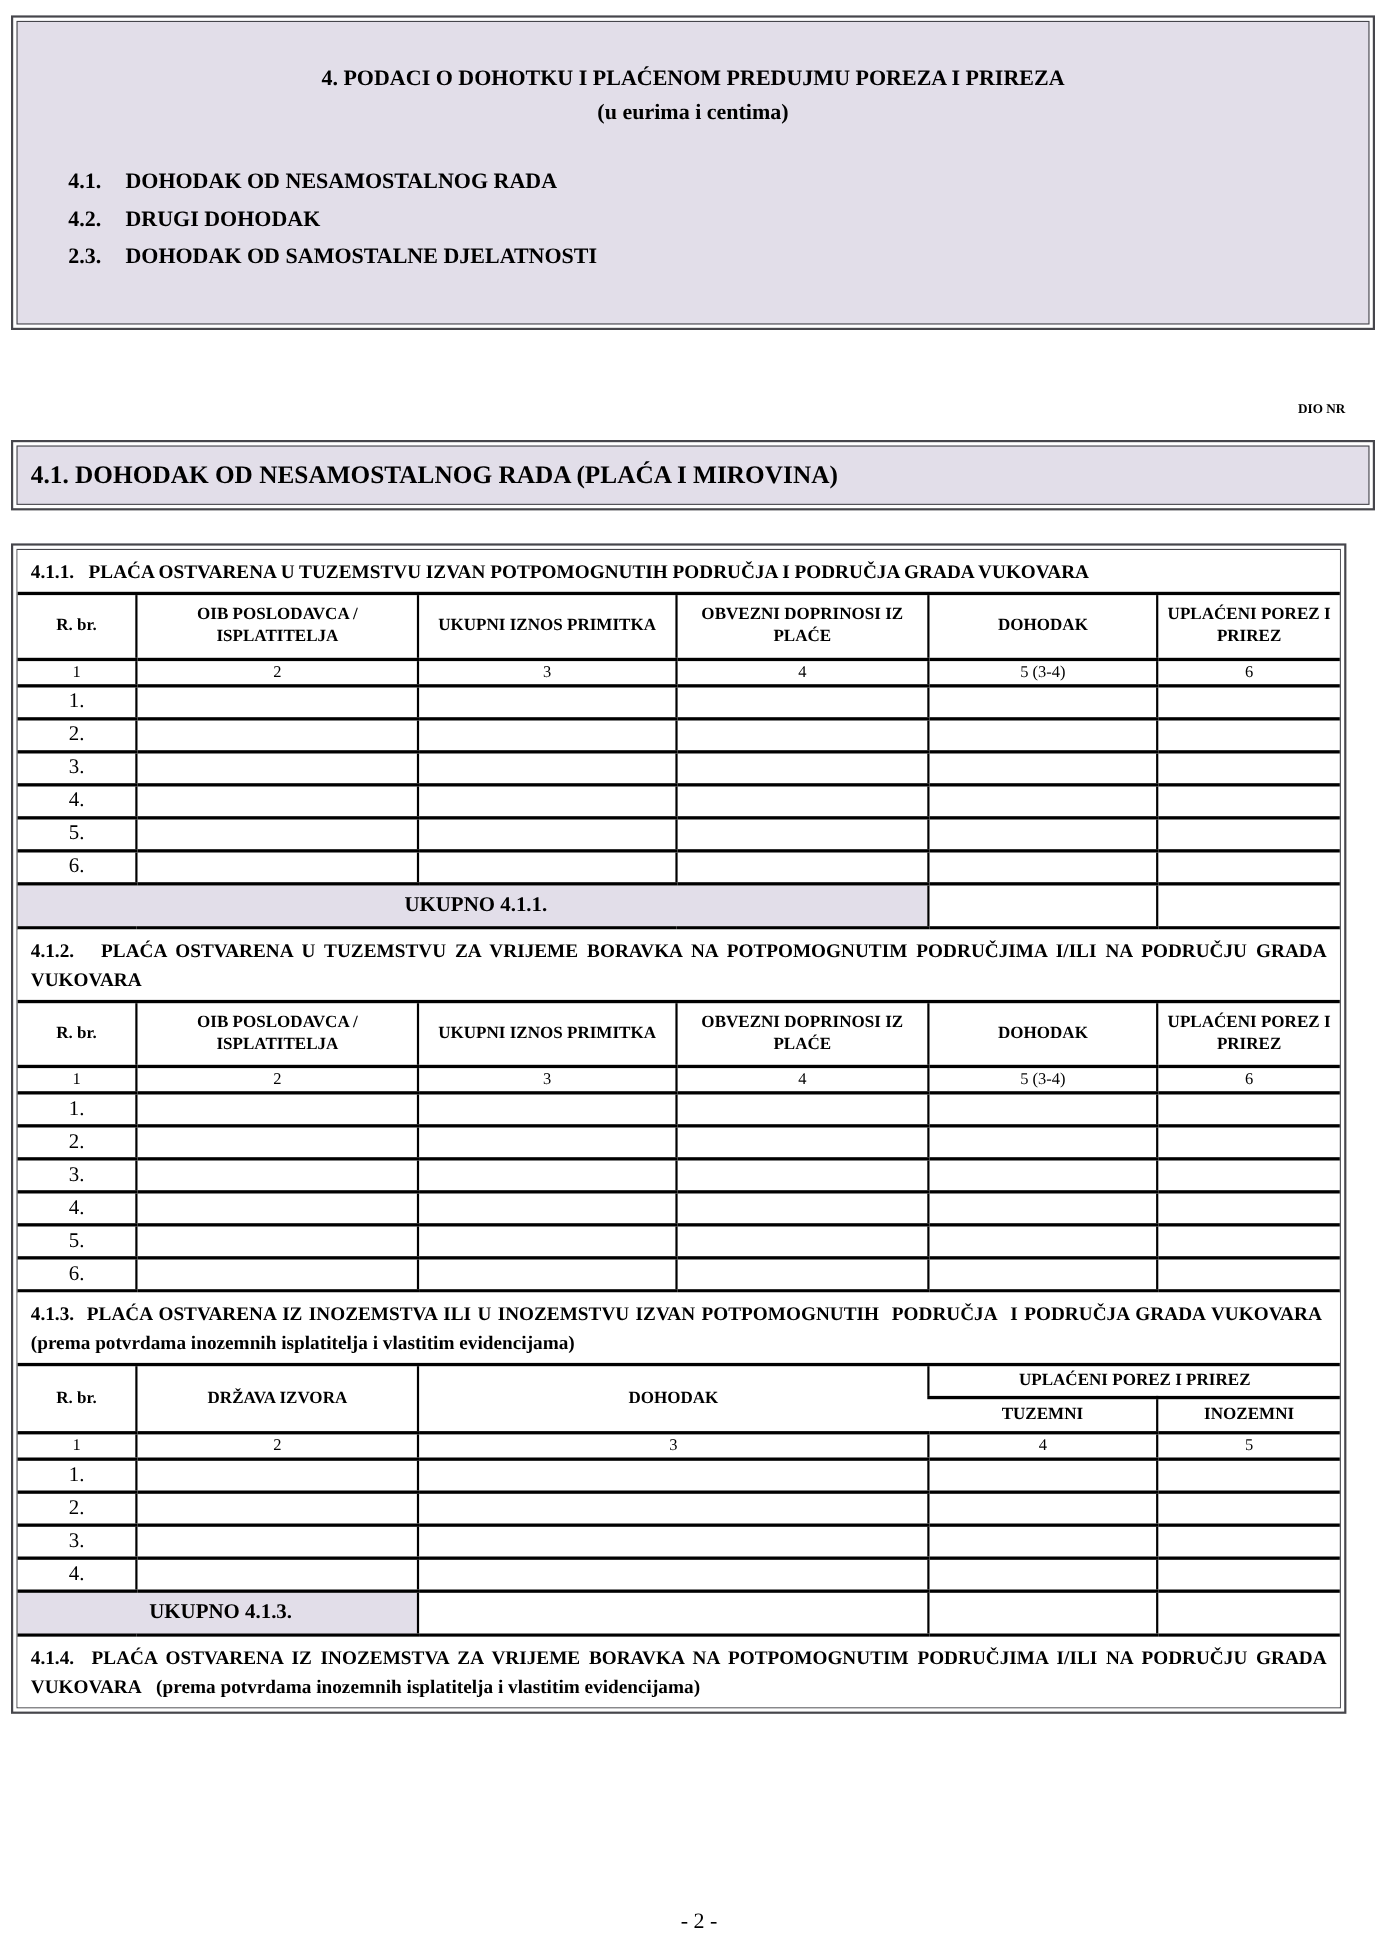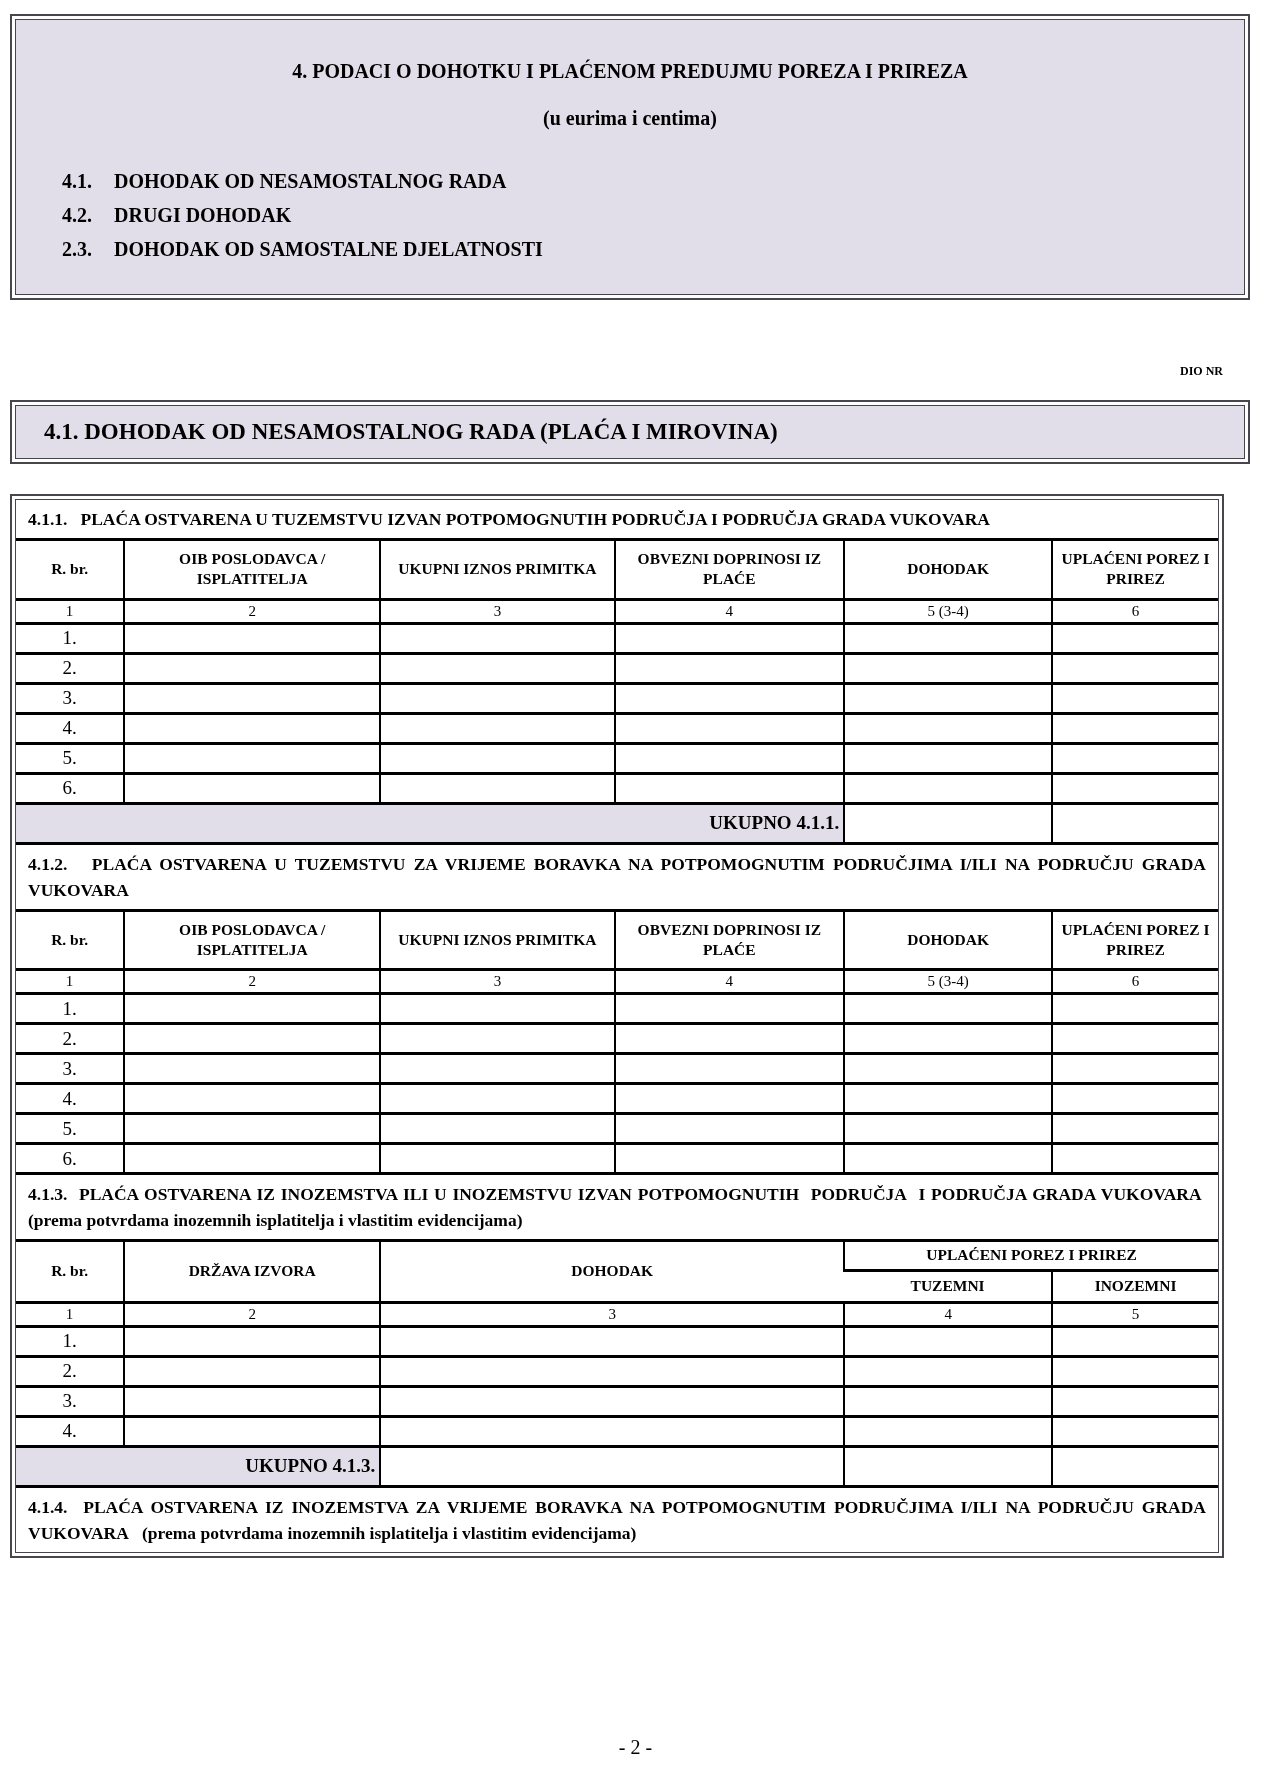--- a/index.html
+++ b/index.html
@@ -16,31 +16,31 @@
   }
   .frame-inner {
     box-sizing:border-box; width:100%; height:100%;
     border:1px solid #46464c; background:#ffffff;
   }
   .lav { background:#e2dee9; }
 
   
   .hdr-box { left:10px; top:14px; width:1240px; height:286px; }
   .hdr-title { text-align:center; font-weight:bold; font-size:20px; margin-top:40px; }
-  .hdr-subtitle { text-align:center; font-weight:bold; font-size:20px; margin-top:24px; }
+  .hdr-subtitle { text-align:center; font-weight:bold; font-size:20px; margin-top:8px; }
   .toc { margin:34px 0 0 46px; }
   .toc-item { font-weight:bold; font-size:20px; line-height:34px; display:flex; }
   .toc-num { width:52px; }
 
   
   .dio { position:absolute; top:364px; right:48px; font-weight:bold; font-size:12px; }
 
   
   .bar { left:10px; top:400px; width:1240px; height:64px; }
-  .bar .frame-inner { display:flex; align-items:center; padding-left:28px; }
+  .bar .frame-inner { display:flex; align-items:center; padding-left:12px; }
   .bar-title { font-weight:bold; font-size:23px; }
 
   
   .main { left:10px; top:494px; width:1214px; }
   .section-title {
     font-weight:bold; font-size:17.5px; line-height:26px;
     padding:6px 12px; text-align:justify; background:#fff;
     border-bottom:3px solid #000;
   }
   .section-title.no-border { border-bottom:none; }
@@ -52,21 +52,21 @@
   }
   .grid th:first-child, .grid td:first-child { border-left:none; }
   .head-row th { font-weight:bold; font-size:15.5px; line-height:20px; height:58px; }
   .head-row th.span2 { height:28px; }
   .head-row2 th { font-weight:bold; font-size:15.5px; height:32px;text-align:center; }
   .num-row td { font-size:15px; height:24px; }
   .data-row td { height:30px; }
   .data-row td.rnum { font-size:19px; }
   .total-row td { height:40px; }
   .total-row td.total-label {
-    text-align:right; font-weight:bold; font-size:19px; padding-left:10px;
+    text-align:center; font-weight:bold; font-size:19px; padding-left:10px;
   }
   
   .w6 col:nth-child(1){width:9.0%} .w6 col:nth-child(2){width:21.3%}
   .w6 col:nth-child(3){width:19.5%} .w6 col:nth-child(4){width:19.1%}
   .w6 col:nth-child(5){width:17.3%} .w6 col:nth-child(6){width:13.8%}
   
   .w5 col:nth-child(1){width:9.0%} .w5 col:nth-child(2){width:21.3%}
   .w5 col:nth-child(3){width:38.6%} .w5 col:nth-child(4){width:17.3%}
   .w5 col:nth-child(5){width:13.8%}
 

